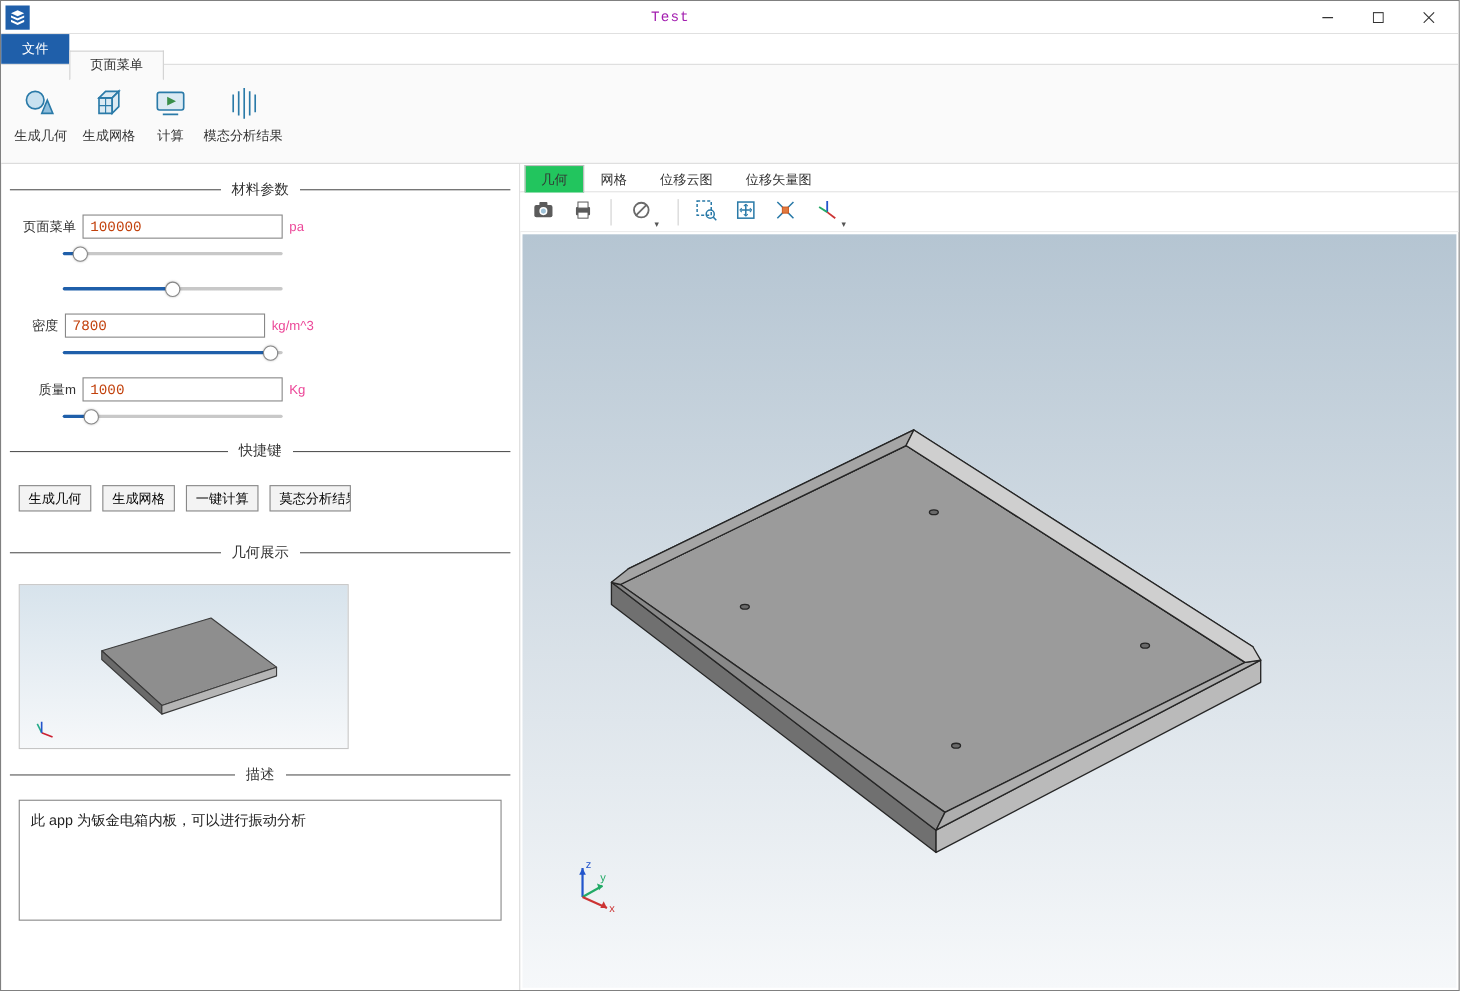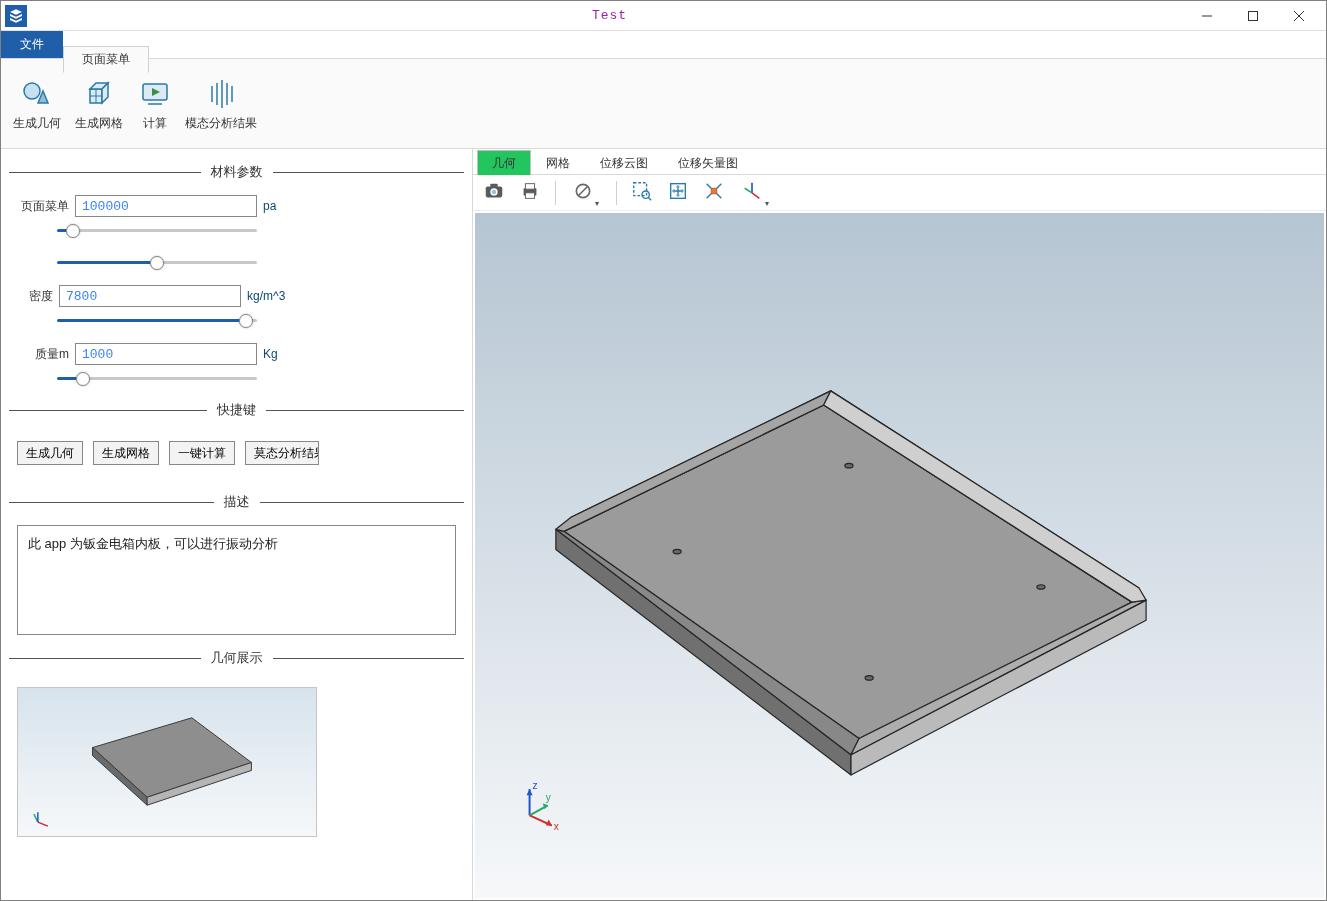--- a/index.html
+++ b/index.html
@@ -149,25 +149,25 @@
     margin-bottom: 4px;
   }
   .param-label { width: 52px; text-align: right; font-size: 12px; }
   .param-input {
     flex: 0 0 145px;
     height: 22px;
     border: 1px solid #888;
     padding: 2px 6px;
     font-family: "SimSun","Courier New",monospace;
     font-size: 13px;
-    color: #3b82f6;
+    color: #c2410c;
     background: #fff;
   }
   .param-input.small { flex: 0 0 158px; }
-  .param-unit { font-size: 12px; color:#0c4a6e; }
+  .param-unit { font-size: 12px; color:#ec4899; }
 
   .slider-row {
     padding: 0 0 18px 38px;
   }
   .slider {
     -webkit-appearance: none;
     appearance: none;
     width: 200px;
     height: 4px;
     background: transparent;
@@ -426,41 +426,41 @@
       <legend>快捷键</legend>
       <div class="shortcut-row">
         <button class="shortcut-btn">生成几何</button>
         <button class="shortcut-btn">生成网格</button>
         <button class="shortcut-btn">一键计算</button>
         <button class="shortcut-btn">莫态分析结果</button>
       </div>
     </fieldset>
 
     <fieldset class="panel-group">
-      <legend>描述</legend>
-      <div class="desc-box">此 app 为钣金电箱内板，可以进行振动分析</div>
-    </fieldset>
-
-    <fieldset class="panel-group">
       <legend>几何展示</legend>
       <div class="geom-preview">
         <svg viewBox="0 0 300 150">
           <g stroke="#3a3a3a" stroke-width="1" stroke-linejoin="round">
             <polygon points="75,60 175,30 235,75 130,110" fill="#8e8e8e"></polygon>
             <polygon points="75,60 130,110 130,118 75,68" fill="#6a6a6a"></polygon>
             <polygon points="130,110 235,75 235,83 130,118" fill="#b5b5b5"></polygon>
           </g>
 
           <g transform="translate(20,135)">
             <line x1="0" y1="0" x2="10" y2="4" stroke="#c23" stroke-width="1.5"></line>
             <line x1="0" y1="0" x2="-4" y2="-8" stroke="#2a8" stroke-width="1.5"></line>
             <line x1="0" y1="0" x2="0" y2="-10" stroke="#25c" stroke-width="1.5"></line>
           </g>
         </svg>
       </div>
+    </fieldset>
+
+    <fieldset class="panel-group">
+      <legend>描述</legend>
+      <div class="desc-box">此 app 为钣金电箱内板，可以进行振动分析</div>
     </fieldset>
   </div>
 
   <div class="right-pane">
     <div class="view-tabs">
       <div class="vtab active">几何</div>
       <div class="vtab">网格</div>
       <div class="vtab">位移云图</div>
       <div class="vtab">位移矢量图</div>
     </div>

